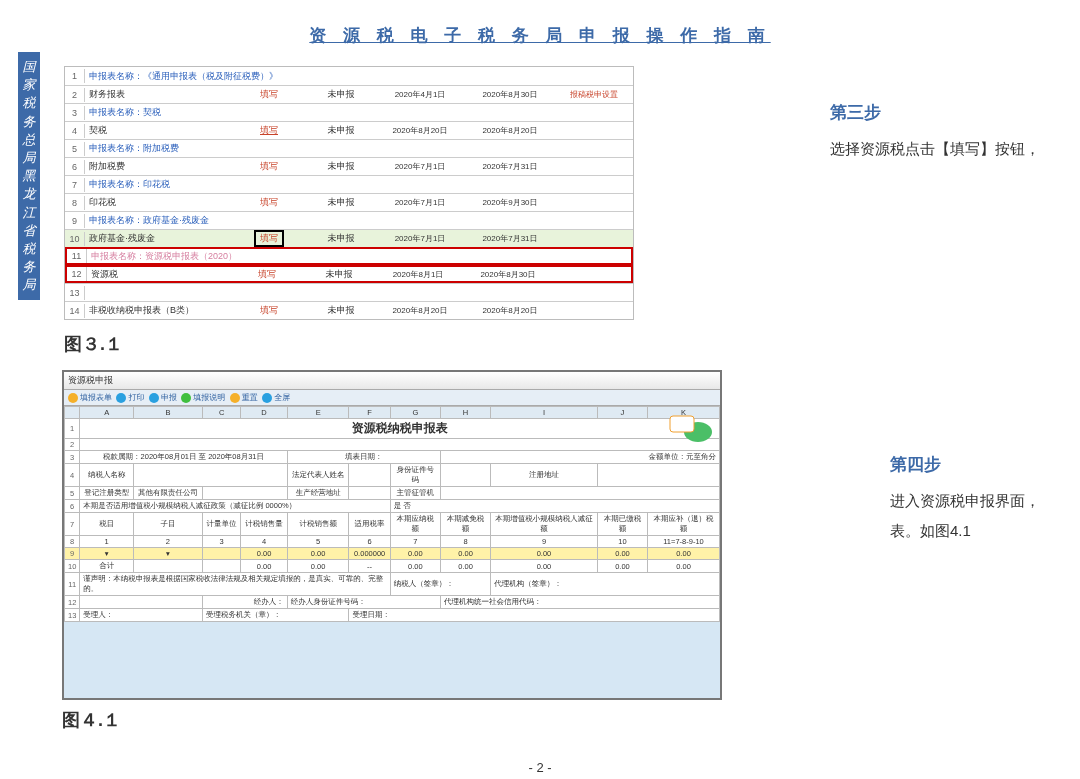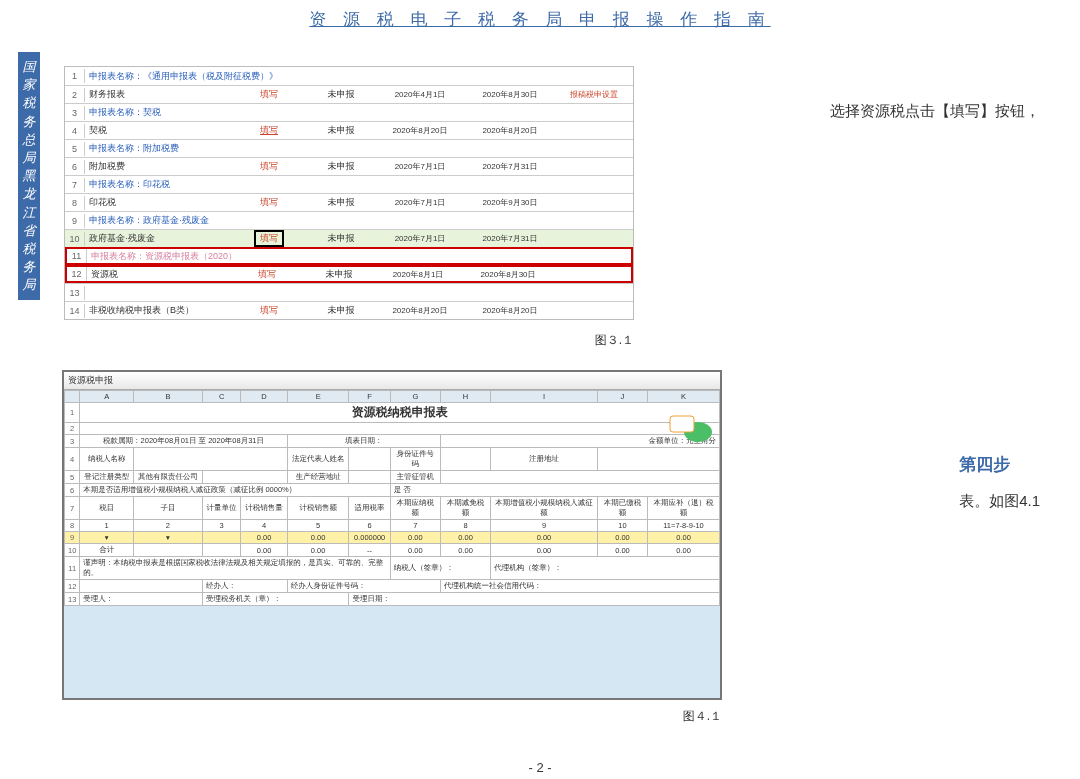--- a/index.html
+++ b/index.html
@@ -1,35 +1,35 @@
 <!DOCTYPE html>
 <html><head>
 <meta charset="utf-8">
 <style>
   * { box-sizing: border-box; }
   body { margin:0; padding:0; width:1080px; height:779px; font-family:"Microsoft YaHei","SimSun",sans-serif; background:#fff; color:#333; position:relative; }
-  .page-title { color:#3d6aa8; text-align:center; font-size:17px; font-weight:normal; letter-spacing:6px; text-decoration:underline; padding-top:8px; }
+  .page-title { color:#3d6aa8; text-align:center; font-size:17px; font-weight:bold; letter-spacing:6px; text-decoration:underline; padding-top:24px; }
   .vstrip { position:absolute; left:18px; top:52px; width:22px; background:#3d6aa8; color:#fff; font-size:13px; text-align:center; padding:6px 0; line-height:1.4; font-family:"SimSun",serif; font-style:italic; }
   .vstrip span{display:block;}
   .area { position:absolute; }
   .fig1 { left:64px; top:66px; width:570px; border:1px solid #bcbcbc; }
   .trow { display:flex; font-size:9px; border-top:1px solid #ccc; min-height:18px; align-items:center; }
   .trow:first-child{border-top:none;}
   .idx { width:20px; text-align:center; color:#666; border-right:1px solid #ccc; padding:2px 0;}
   .name { flex:1; padding-left:4px; }
   .sect { color:#2a5fbb; }
   .action { width:76px; text-align:center; color:#c8432a;}
   .status { width:68px; text-align:center; }
   .d1 { width:90px; text-align:center; font-size:8px;}
   .d2 { width:90px; text-align:center; font-size:8px;}
   .note { width:78px; text-align:center; color:#c8432a; font-size:8px;}
   .boxA { border:2px solid #000; padding:0 4px; display:inline-block;}
   .rowhl { border:2px solid #c00; }
   .green-stripe { background:#e8f3db;}
-  .caption { text-align:right; font-weight:normal; font-size:12px; margin-top:6px;}
+  .caption { text-align:left; font-weight:bold; font-size:18px; margin-top:6px;}
   .step-block { position:absolute; right:40px; font-size:15px; line-height:2.0; }
   .step-title { color:#3d6aa8; font-weight:bold; font-size:17px; margin-bottom:4px; }
   .fig2 { left:62px; top:370px; width:660px; height:330px; border:2px solid #777; background:#a21caf; overflow:hidden;}
   .fig2 .winbar { font-size:9px; background:linear-gradient(#fff,#e8e8e8); padding:2px 4px; border-bottom:1px solid #aaa;}
   .fig2 .toolbar { background:#e6eef6; font-size:8px; padding:2px 4px; border-bottom:1px solid #aaa; color:#2d5f9f;}
   .tcircle{display:inline-block;width:10px;height:10px;border-radius:50%;margin-right:2px;vertical-align:middle;}
   .sheet { background:#fff; font-size:8px; }
   .sheet table { border-collapse:collapse; width:100%; }
   .sheet td,.sheet th { border:1px solid #bbb; padding:1px 3px; font-size:7.5px; text-align:center; }
   .sheet .idxcol{width:14px;color:#666;}
@@ -151,30 +151,40 @@
       <div class="d1">2020年8月20日</div>
       <div class="d2">2020年8月20日</div>
       <div class="note"></div>
     </div>
   </div>
 <div class="area" style="left:64px;top:326px;width:570px;">
   <div class="caption">图３.１</div>
 </div>
 
 <div class="step-block" style="top:96px;">
+  <div class="step-title">第三步</div>
   <div>选择资源税点击【填写】按钮，</div>
 </div>
 
 <div class="step-block" style="top:448px;">
   <div class="step-title">第四步</div>
+  <div>进入资源税申报界面，</div>
   <div>表。如图4.1</div>
 </div>
 
 <div class="area fig2">
   <div class="winbar">资源税申报</div>
+  <div class="toolbar">
+    <span class="tcircle" style="background:#f5b02a"></span><span>填报表单</span>
+    &nbsp;<span class="tcircle" style="background:#29a0e0"></span><span>打印</span>
+    &nbsp;<span class="tcircle" style="background:#29a0e0"></span><span>申报</span>
+    &nbsp;<span class="tcircle" style="background:#3fbf3f"></span><span>填报说明</span>
+    &nbsp;<span class="tcircle" style="background:#f5b02a"></span><span>重置</span>
+    &nbsp;<span class="tcircle" style="background:#29a0e0"></span><span>全屏</span>
+  </div>
   <div class="sheet">
     <table>
       <tbody>
           <tr class="sheetHdr">
             <td class="idxcol"></td>
             <td>A</td>
             <td>B</td>
             <td>C</td>
             <td>D</td>
             <td>E</td>
@@ -283,21 +293,21 @@
           </tr>
       <tr>
             <td class="idxcol">11</td>
             <td colspan="6" style="text-align:left">谨声明：本纳税申报表是根据国家税收法律法规及相关规定填报的，是真实、可靠的、完整的。</td>
           <td colspan="2" style="text-align:left">纳税人（签章）：</td>
           <td colspan="3" style="text-align:left">代理机构（签章）：</td>
           </tr>
       <tr>
             <td class="idxcol">12</td>
             <td colspan="2"></td>
-            <td colspan="2" style="text-align:left">经办人：</td>
+            <td colspan="2" style="text-align:right">经办人：</td>
             <td colspan="3" style="text-align:left">经办人身份证件号码：</td>
             <td colspan="4" style="text-align:left">代理机构统一社会信用代码：</td>
           </tr>
       <tr>
             <td class="idxcol">13</td>
             <td colspan="2" style="text-align:left">受理人：</td>
             <td colspan="3" style="text-align:left">受理税务机关（章）：</td>
             <td colspan="6" style="text-align:left">受理日期：</td>
           </tr>
     </tbody>

